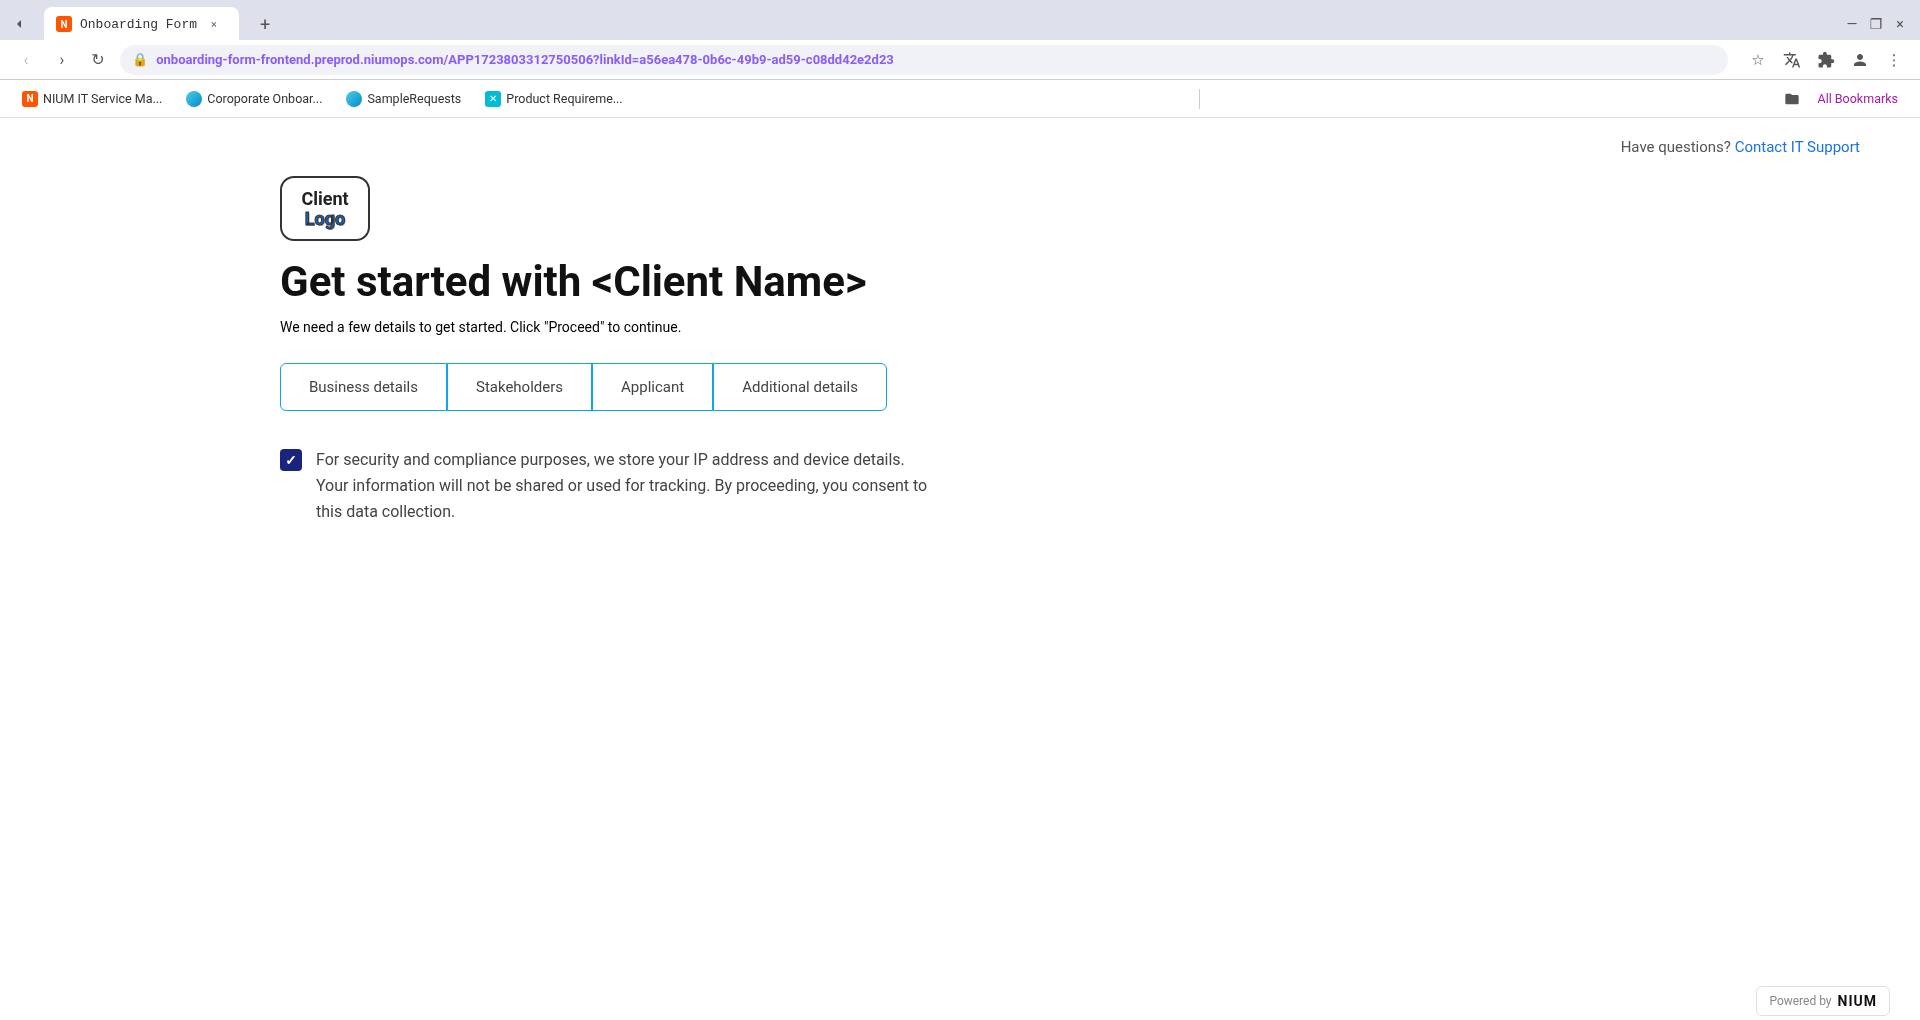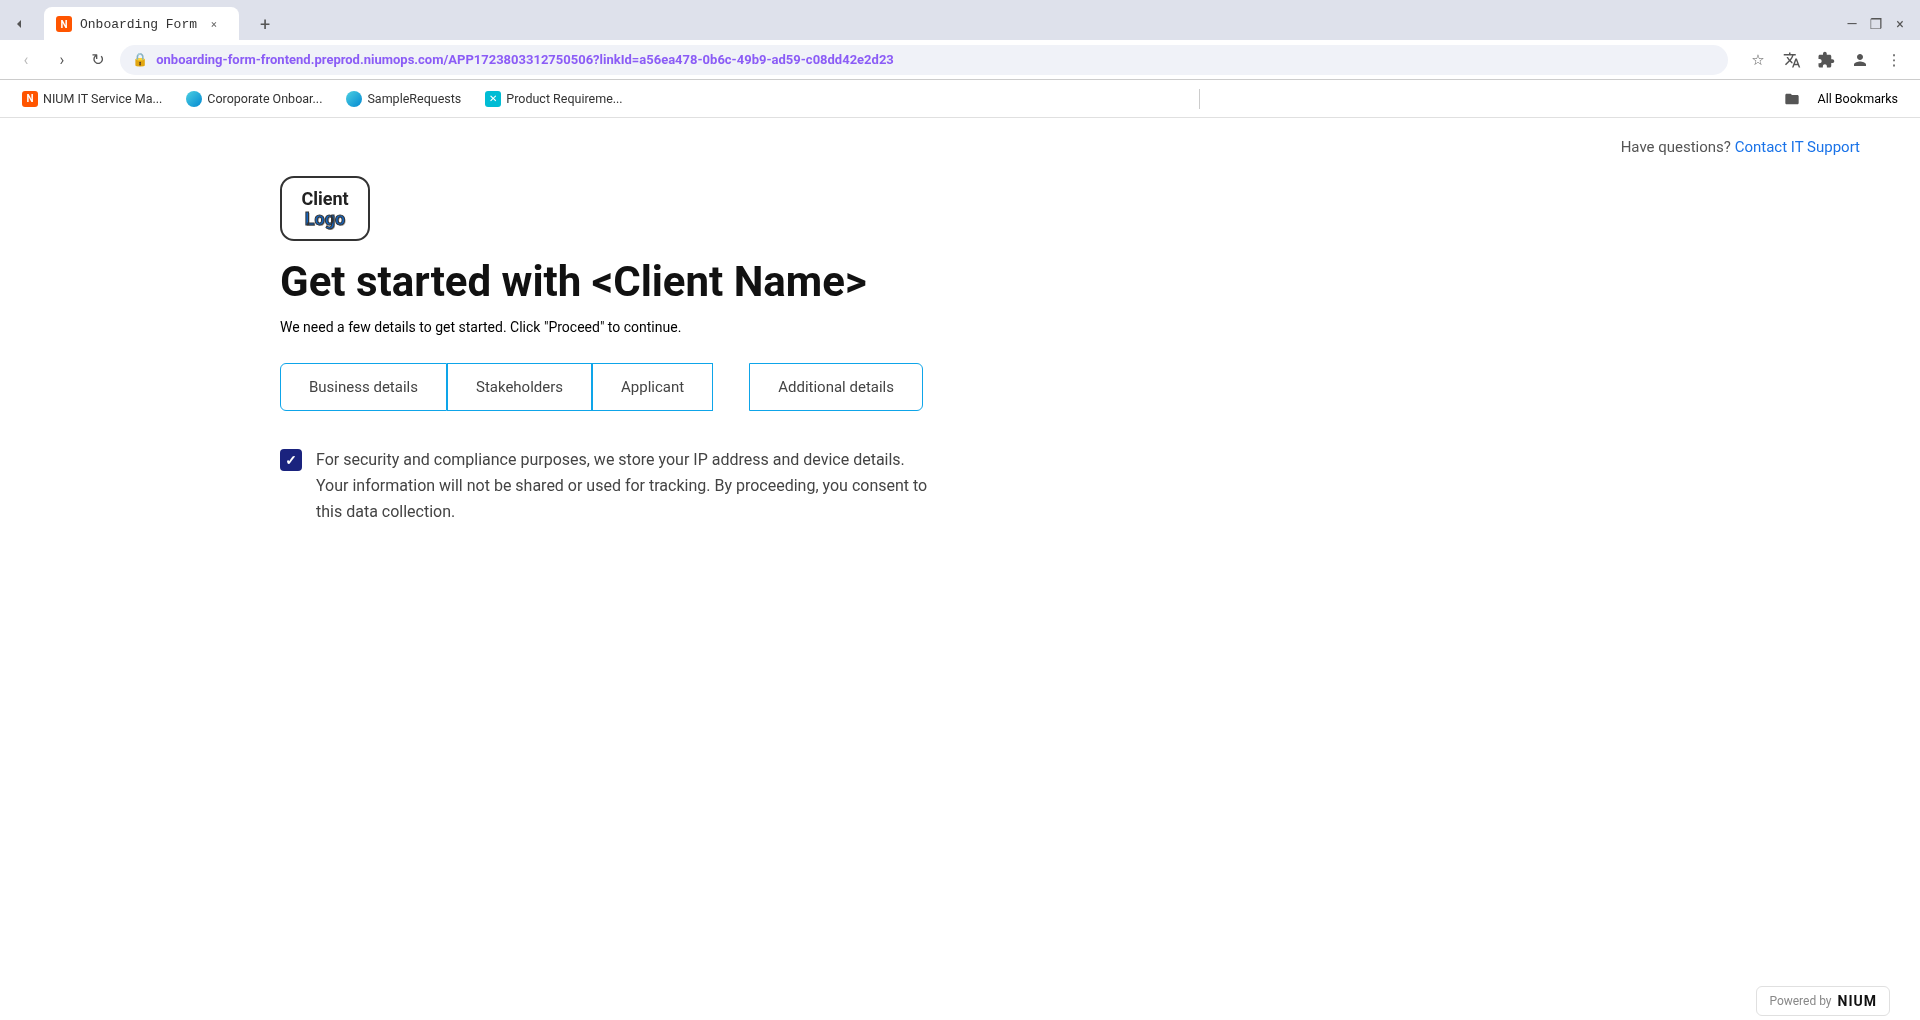--- a/index.html
+++ b/index.html
@@ -223,21 +223,21 @@
     }
 
     .bookmarks-folder {
       display: flex;
       align-items: center;
       gap: 17px;
       padding: 4px 10px;
       border-radius: 4px;
       cursor: pointer;
       font-size: 12.5px;
-      color: #000000;
+      color: #a21caf;
       margin-left: auto;
     }
 
     
     .page-content {
       background: #ffffff;
       width: 100%;
       height: calc(1020px - 40px - 40px - 38px);
       position: relative;
       overflow: hidden;
@@ -327,21 +327,20 @@
       background: #fff;
       cursor: default;
     }
 
     .step-item:first-child {
       border-radius: 6px 0 0 6px;
     }
 
     .step-item:last-child {
       border-radius: 0 6px 6px 0;
-      margin-left: 36px;
     }
 
     
     .consent-row {
       display: flex;
       align-items: flex-start;
       gap: 14px;
       max-width: 860px;
     }
 

